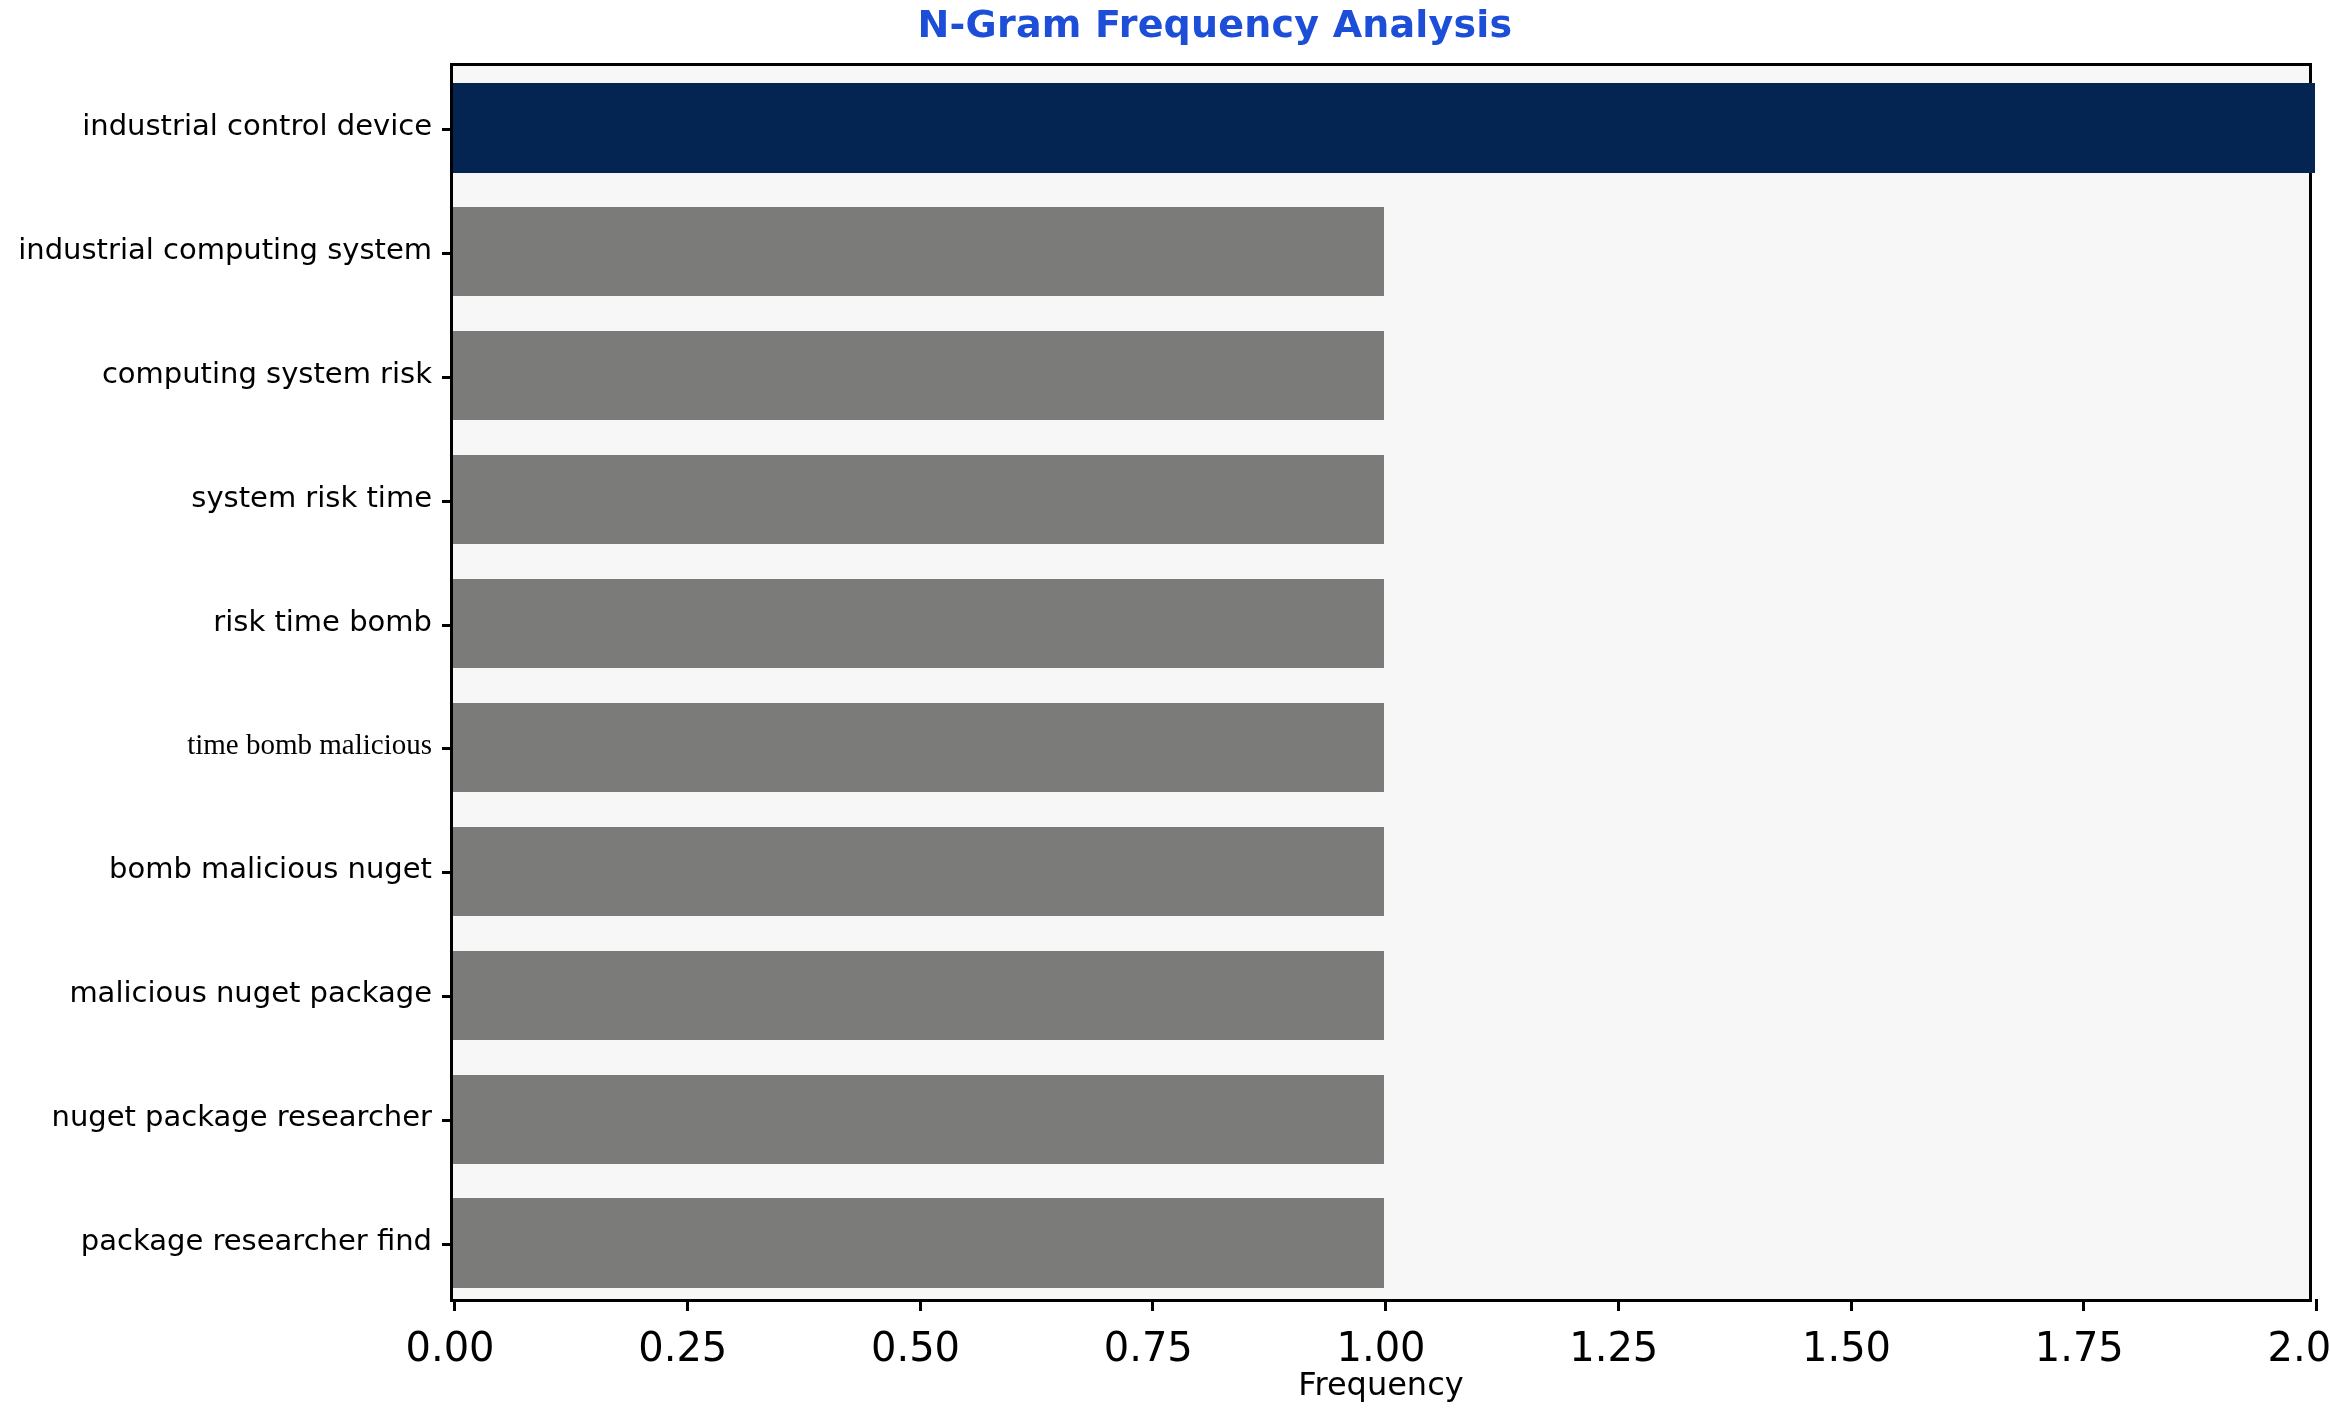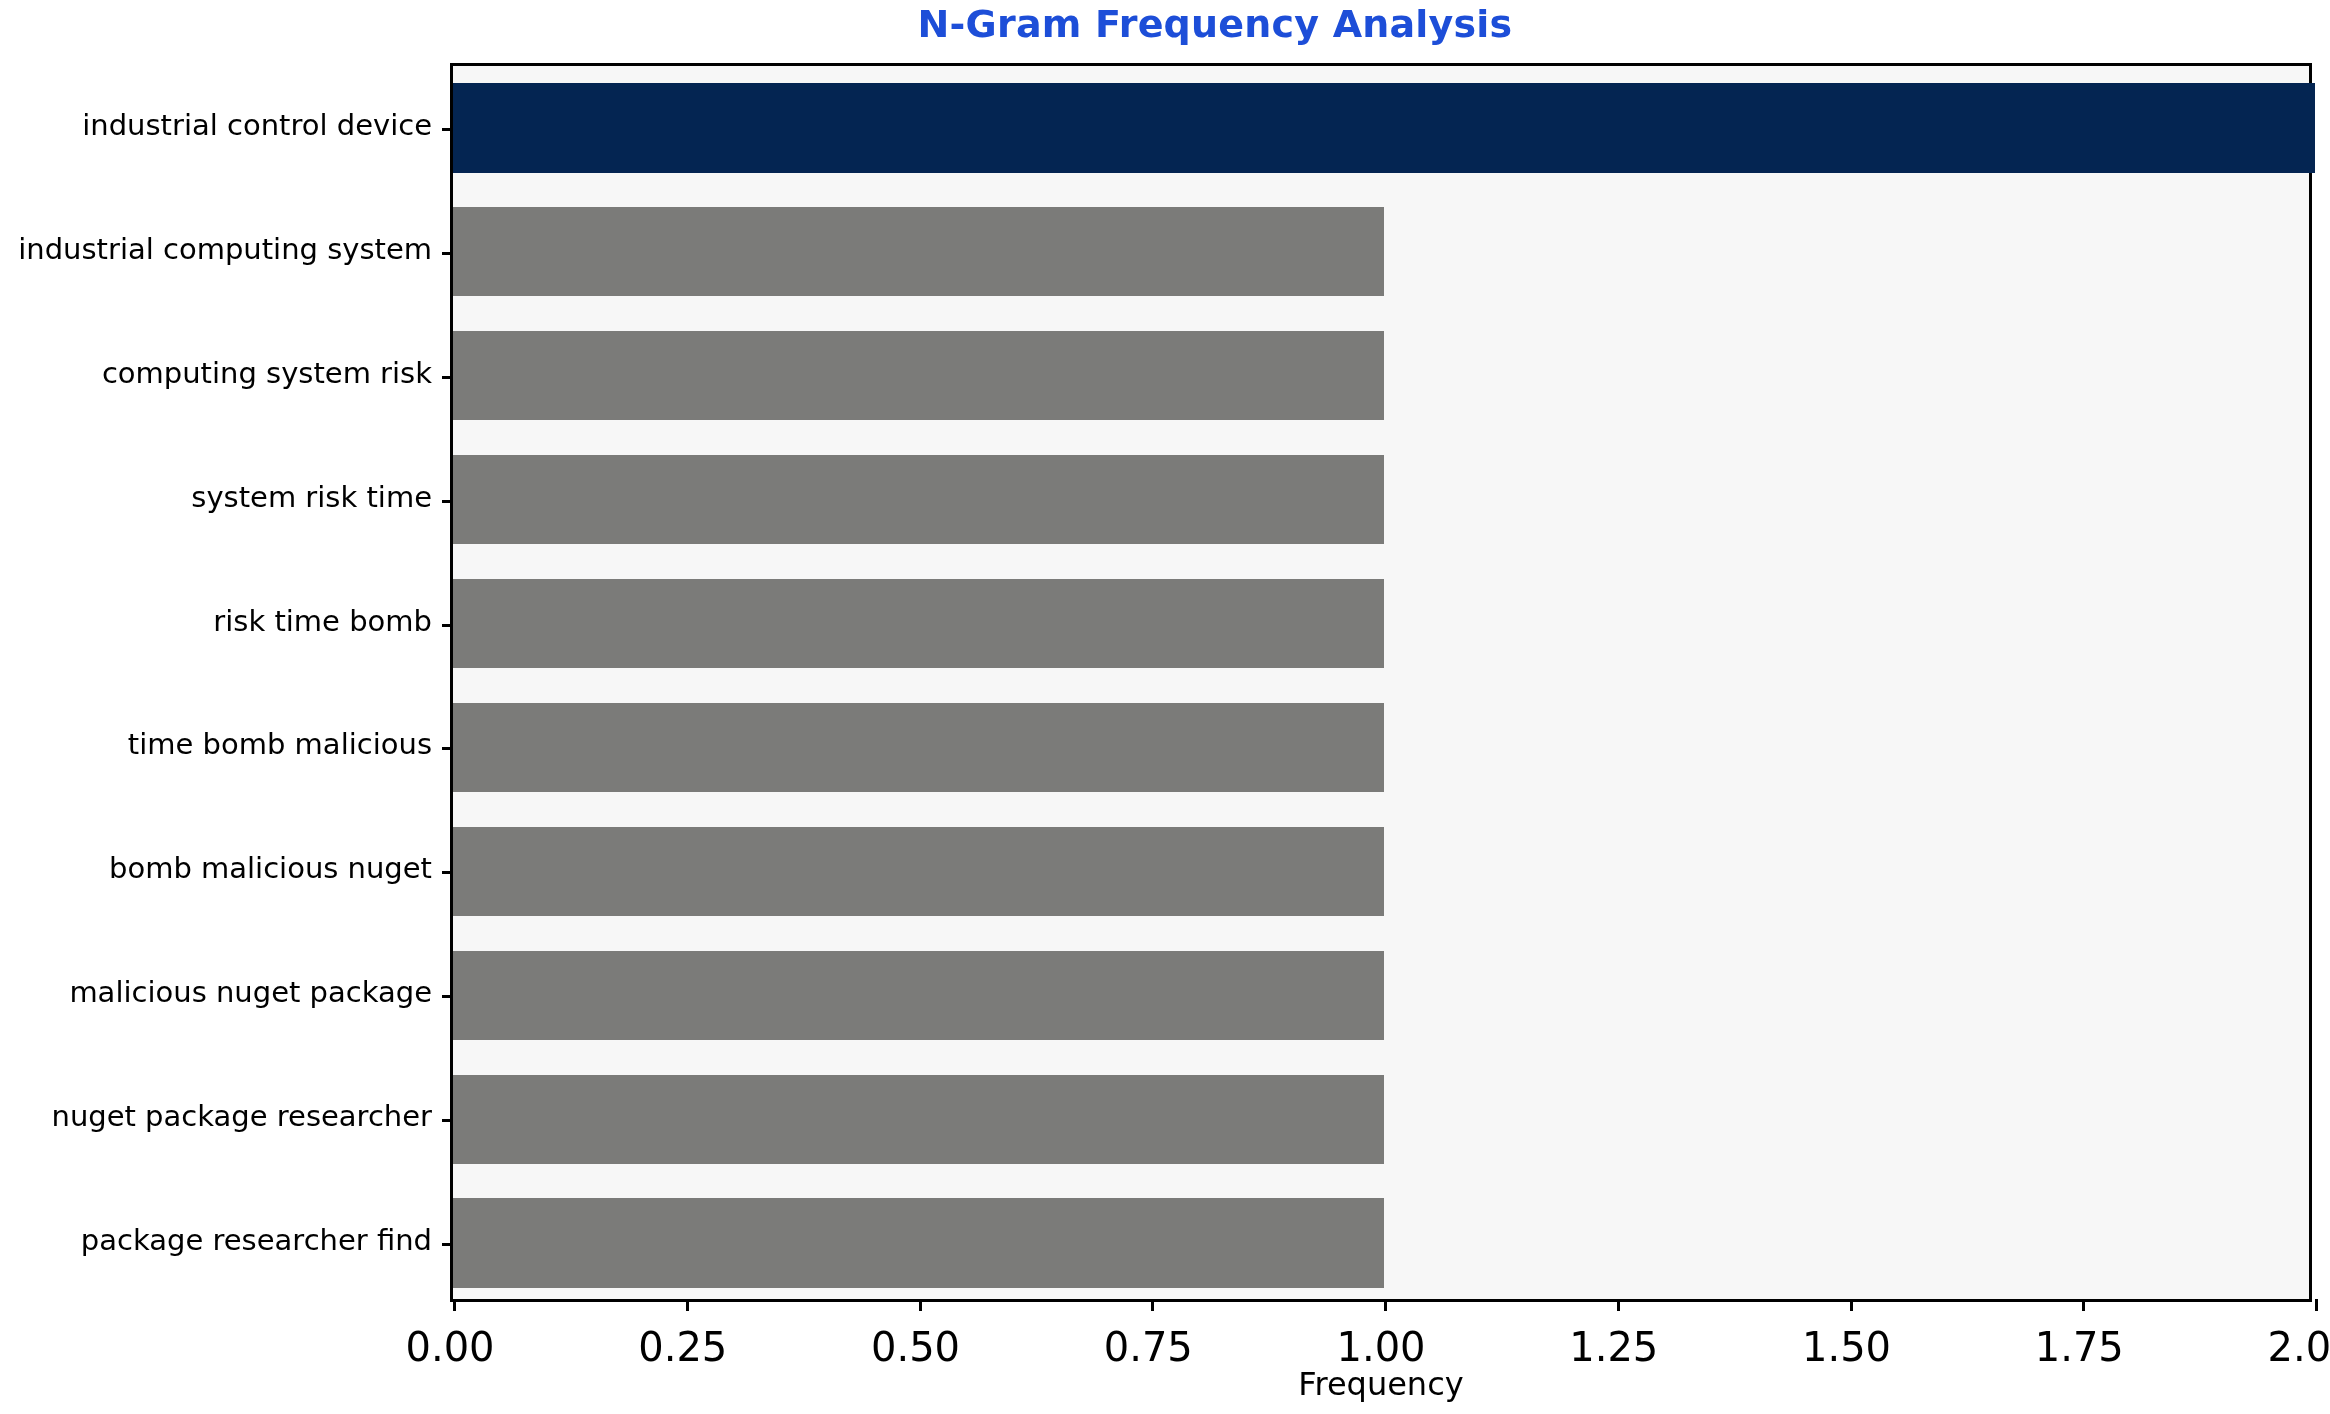--- a/index.html
+++ b/index.html
@@ -152,21 +152,21 @@
         <div class="xtick-mark" style="left: 1862px;"></div>
       </div>
   </div>
 
   <div id="ylabels-layer">
       <div class="ylabel" style="top: 124.95px; right: 1898px;">industrial control device</div>
       <div class="ylabel" style="top: 248.85px; right: 1898px; margin-left: 12px;">industrial computing system</div>
       <div class="ylabel" style="top: 372.75px; right: 1898px;">computing system risk</div>
       <div class="ylabel" style="top: 496.65px; right: 1898px;">system risk time</div>
       <div class="ylabel" style="top: 620.55px; right: 1898px;">risk time bomb</div>
-      <div class="ylabel" style="top: 744.45px; right: 1898px;">time bomb malicious</div>
+      <div class="ylabel" style="top: 744.45px; right: 1898px; font-family: Liberation Serif, serif;">time bomb malicious</div>
       <div class="ylabel" style="top: 868.35px; right: 1898px;">bomb malicious nuget</div>
       <div class="ylabel" style="top: 992.25px; right: 1898px;">malicious nuget package</div>
       <div class="ylabel" style="top: 1116.15px; right: 1898px;">nuget package researcher</div>
       <div class="ylabel" style="top: 1240.05px; right: 1898px;">package researcher find</div>
     </div>
   <div id="xlabels-layer">
       <div class="xtick-label" style="left: 450px; top: 1324px;">0.00</div>
       <div class="xtick-label" style="left: 682.75px; top: 1324px;">0.25</div>
       <div class="xtick-label" style="left: 915.5px; top: 1324px;">0.50</div>
       <div class="xtick-label" style="left: 1148.25px; top: 1324px;">0.75</div>

